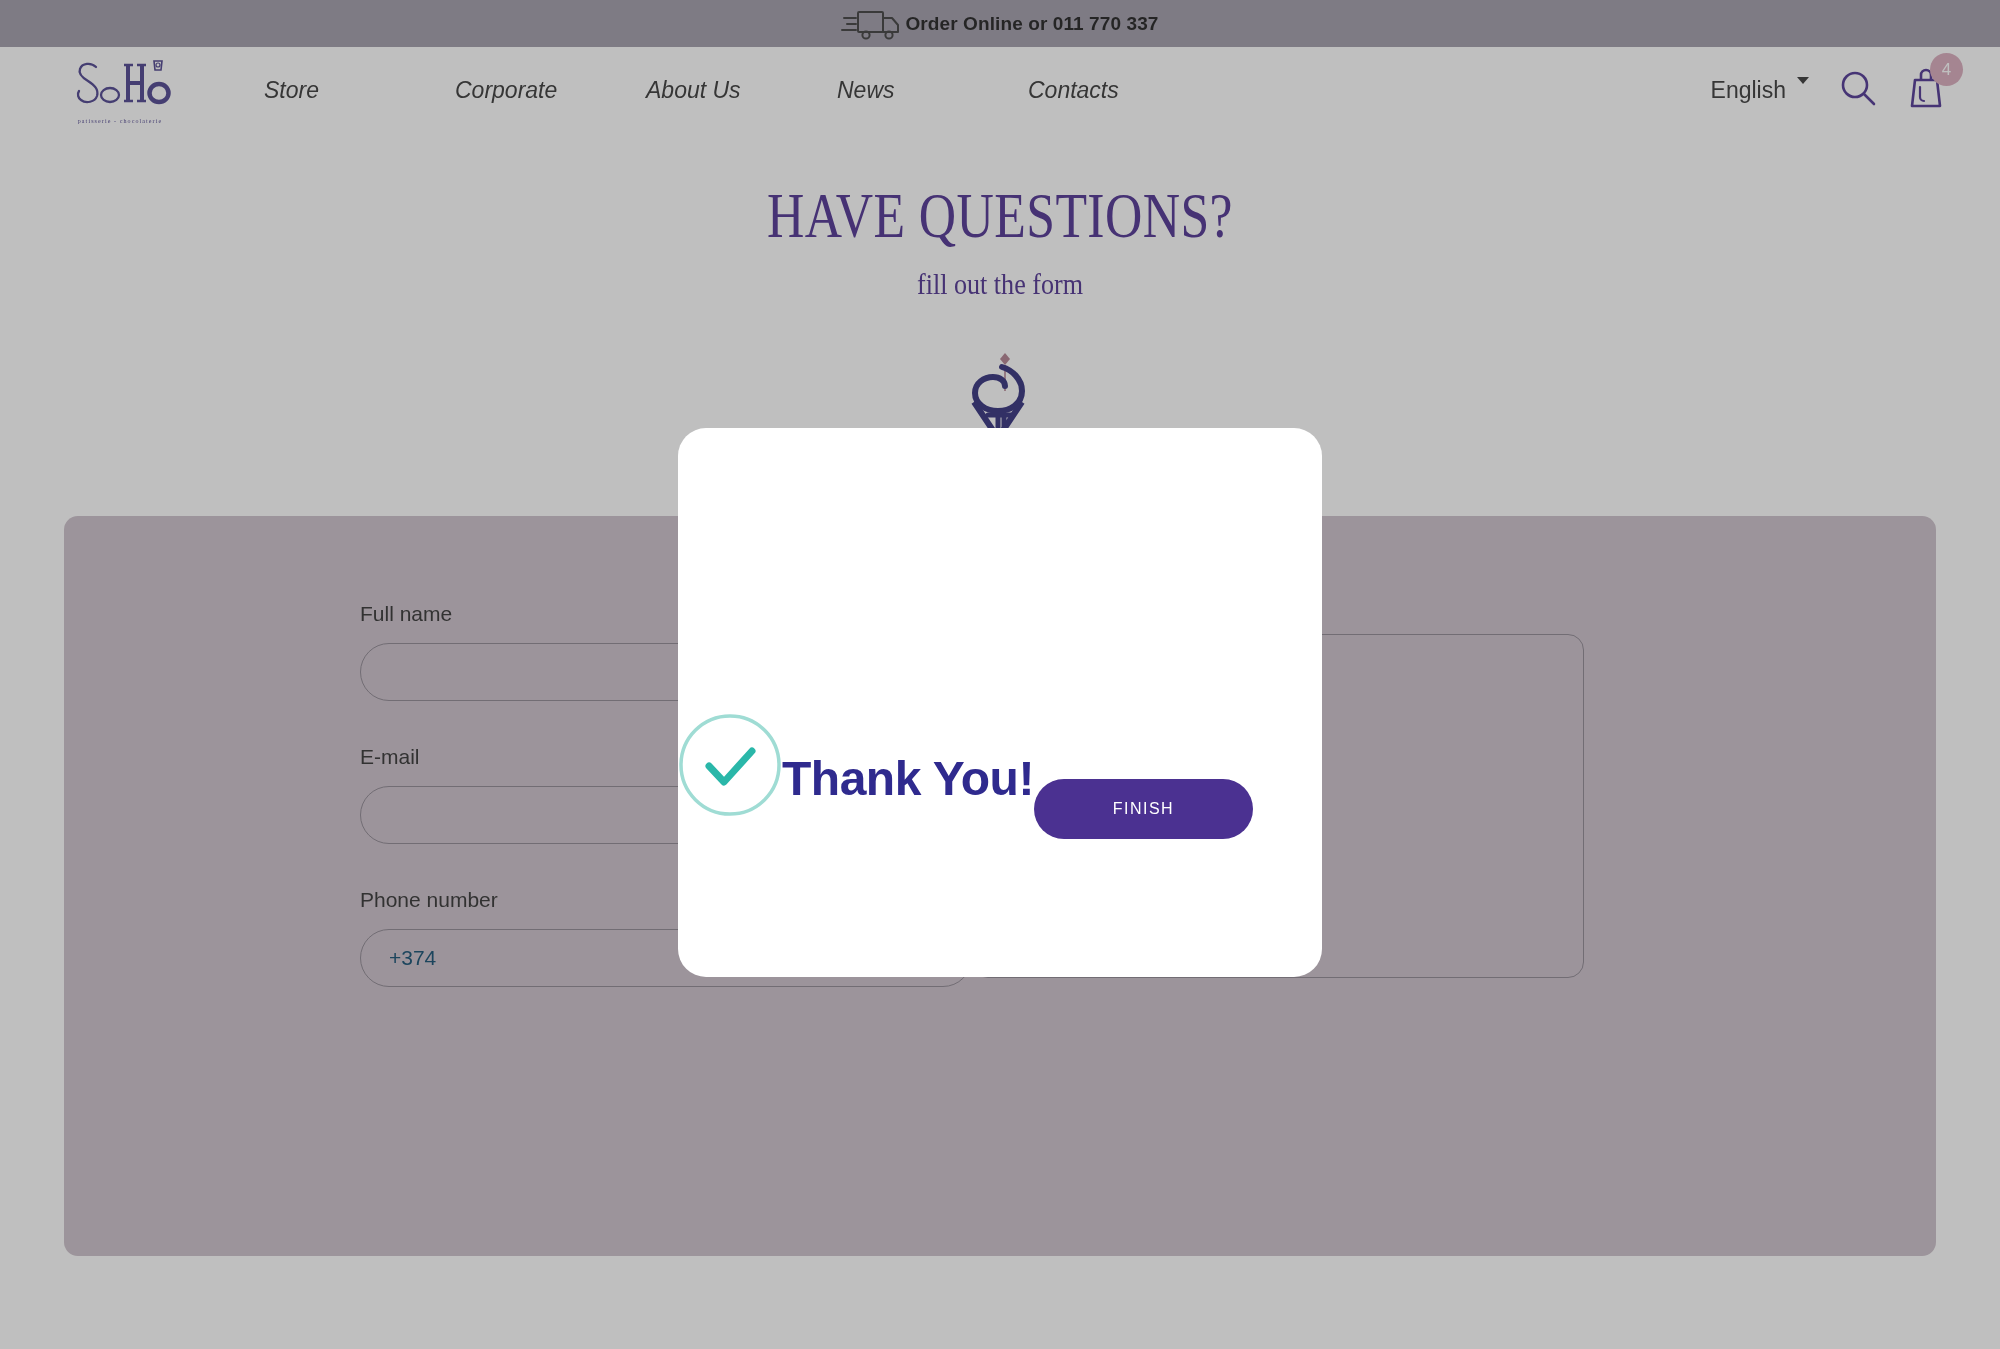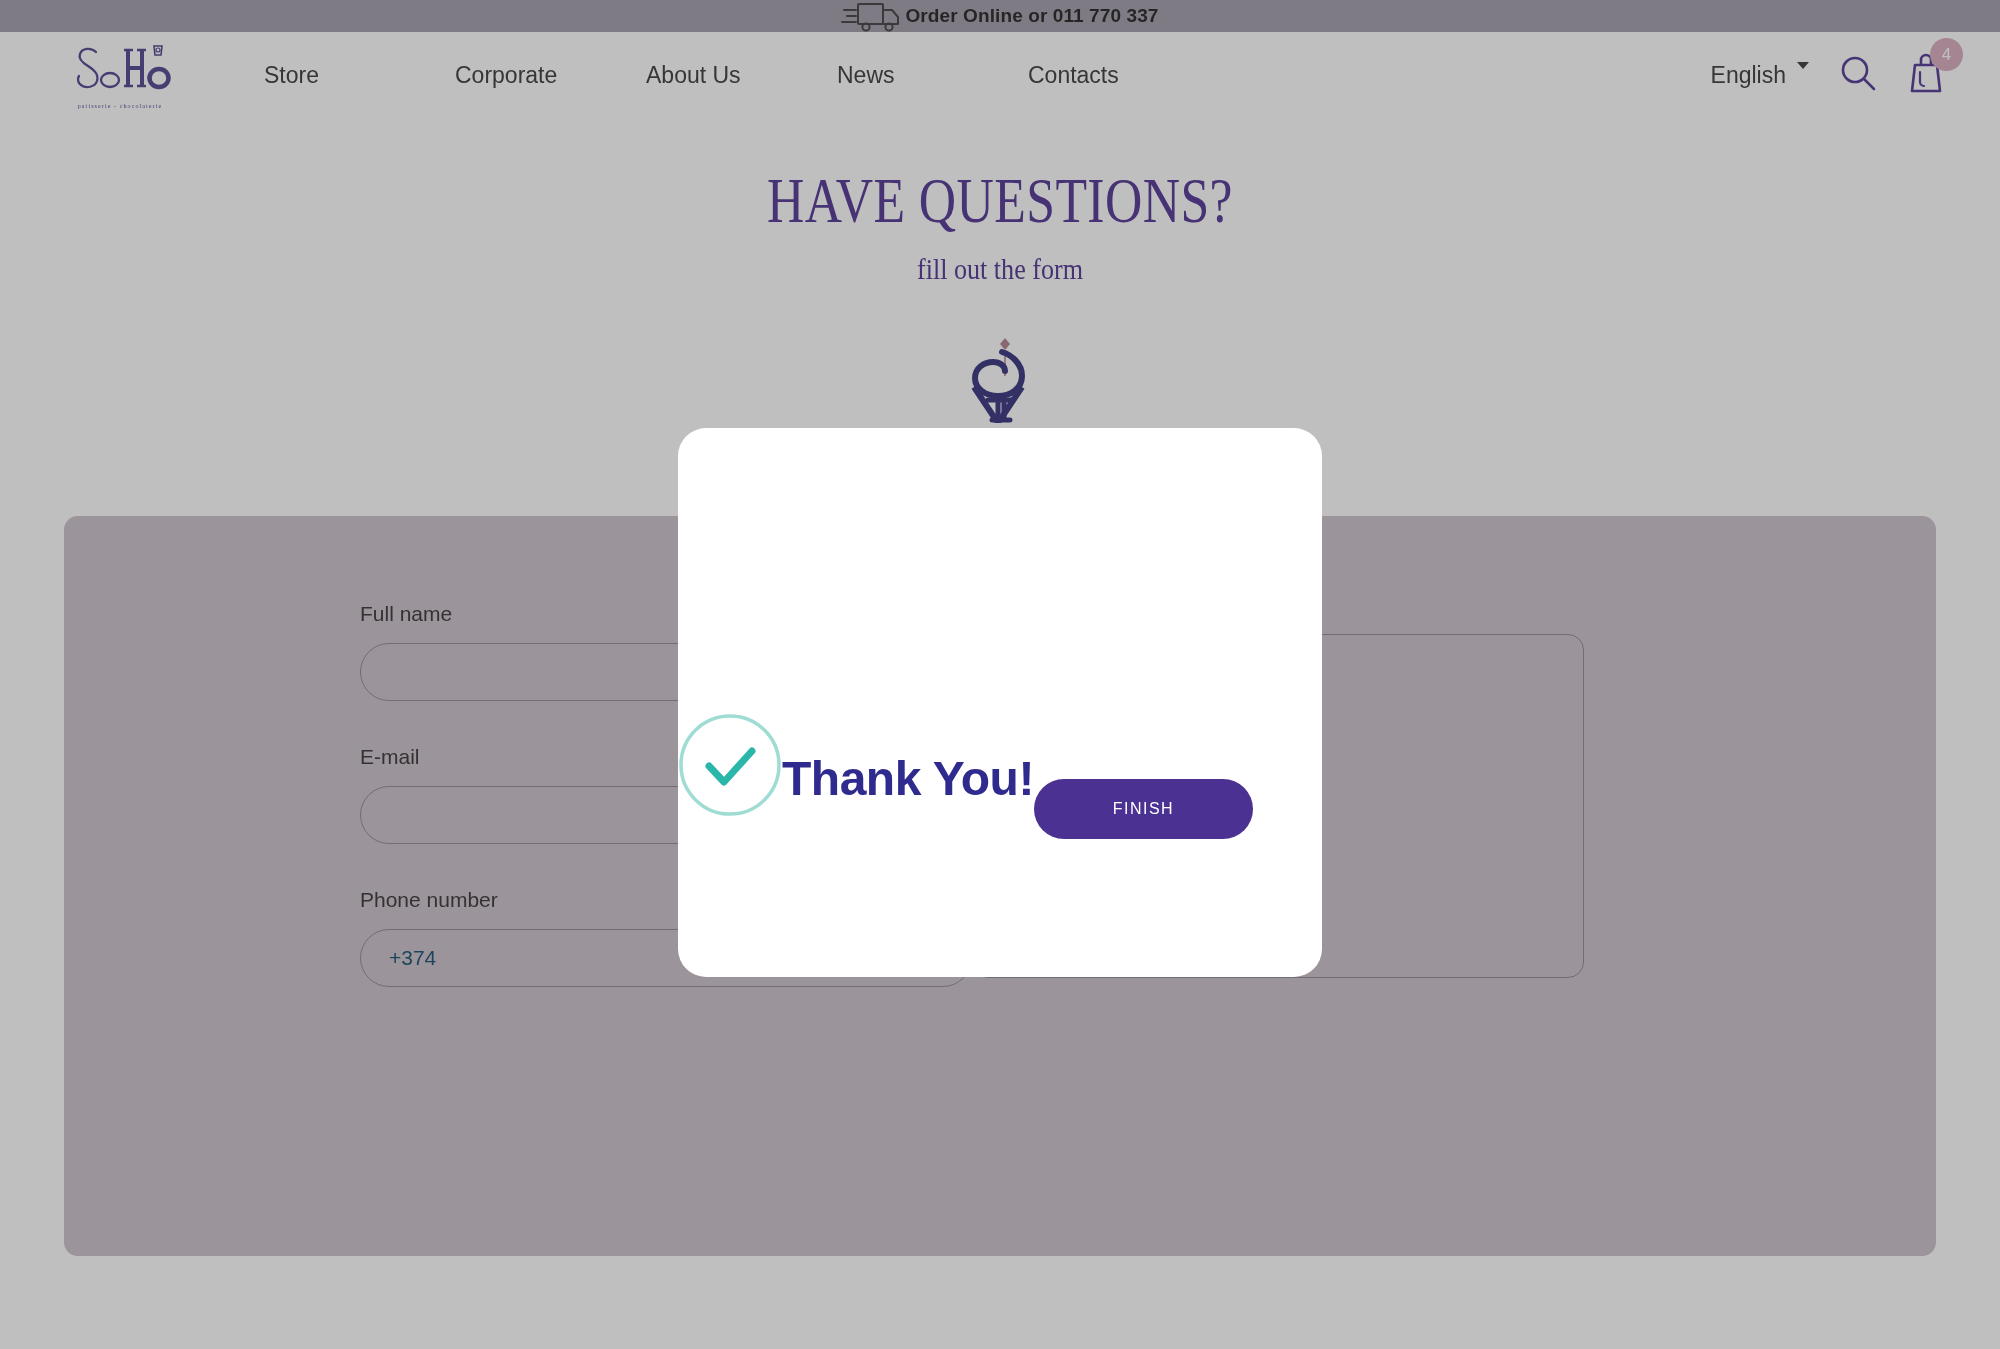--- a/index.html
+++ b/index.html
@@ -18,21 +18,21 @@
 
   
   .page {
     position: absolute;
     inset: 0;
     background: #ffffff;
   }
 
   
   .topbar {
-    height: 32px;
+    height: 47px;
     background: #9f9aa8;
     display: flex;
     align-items: center;
     justify-content: center;
     gap: 2px;
   }
   .topbar-text {
     font-size: 19px;
     font-weight: bold;
     color: #1a1a1a;
@@ -74,20 +74,21 @@
     gap: 0;
   }
   .nav-item {
     font-size: 23px;
     color: #333333;
     padding: 0 0;
     width: 191px;
     text-align: left;
     cursor: pointer;
     white-space: nowrap;
+    font-style: italic;
   }
 
   .header-right {
     margin-left: auto;
     display: flex;
     align-items: center;
     gap: 30px;
   }
   .lang {
     display: flex;

